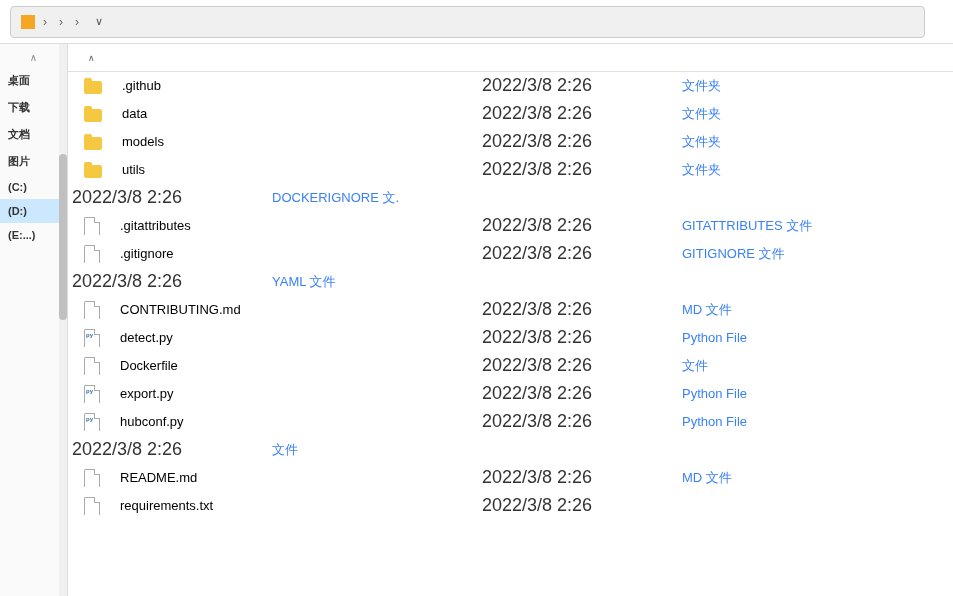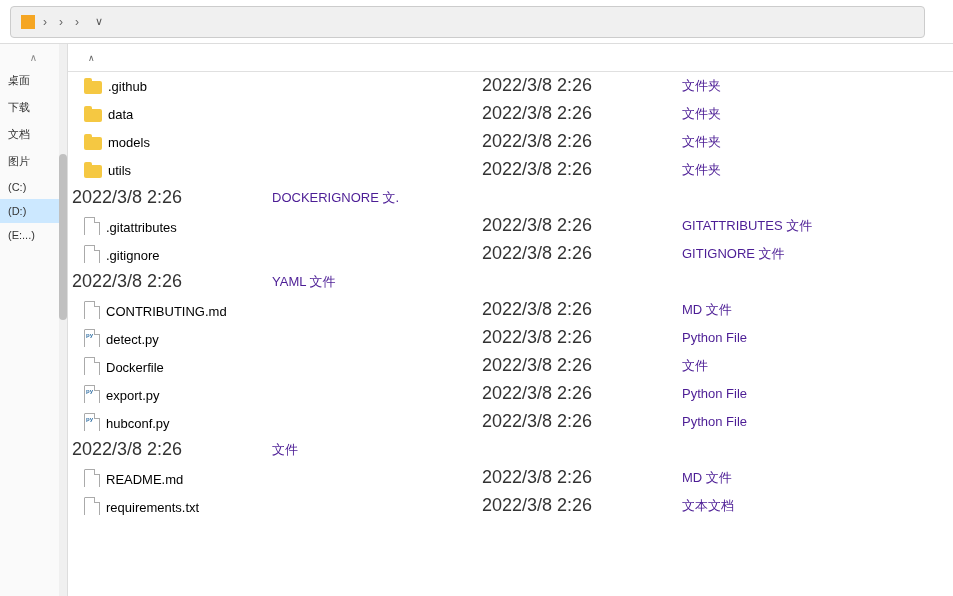--- a/index.html
+++ b/index.html
@@ -92,20 +92,21 @@
       color: #888;
       text-align: center;
       margin-bottom: 4px;
     }
 
     .sidebar-items {
       width: 100%;
       flex: 1;
       overflow-y: auto;
       overflow-x: hidden;
+      font-weight: bold;
     }
 
     .sidebar-item {
       padding: 6px 8px;
       font-size: 12px;
       cursor: pointer;
       white-space: nowrap;
       overflow: hidden;
       text-overflow: ellipsis;
       color: #333;
@@ -191,37 +192,37 @@
       align-items: center;
       height: 28px;
       padding: 0 4px;
       cursor: pointer;
       border-bottom: 1px solid transparent;
     }
 
     .file-name-cell {
       width: 410px;
       display: flex;
-      align-items: flex-end;
-      gap: 6px;
+      align-items: center;
+      gap: 20px;
       padding-left: 12px;
       font-size: 13px;
       white-space: nowrap;
       overflow: hidden;
       text-overflow: ellipsis;
     }
     .file-date-cell {
       width: 200px;
       font-size: 18px;
       color: #333;
     }
     .file-type-cell {
       flex: 1;
       font-size: 13px;
-      color: #4c1d95;
+      color: #3b82f6;
       white-space: nowrap;
       overflow: hidden;
       text-overflow: ellipsis;
     }
 
     
     .folder-icon {
       width: 18px;
       height: 16px;
       position: relative;
@@ -511,17 +512,16 @@
     </div>
     <div class="file-date-cell">2022/3/8 2:26</div>
     <div class="file-type-cell">MD 文件</div>
   </div>
         <div class="file-row">
     <div class="file-name-cell">
       <span class="file-icon"></span>
       <span>requirements.txt</span>
     </div>
     <div class="file-date-cell">2022/3/8 2:26</div>
-    <div class="file-type-cell">文本文档</div>
   </div>
       </div>
   </div>
 </div>
 
 </body></html>

